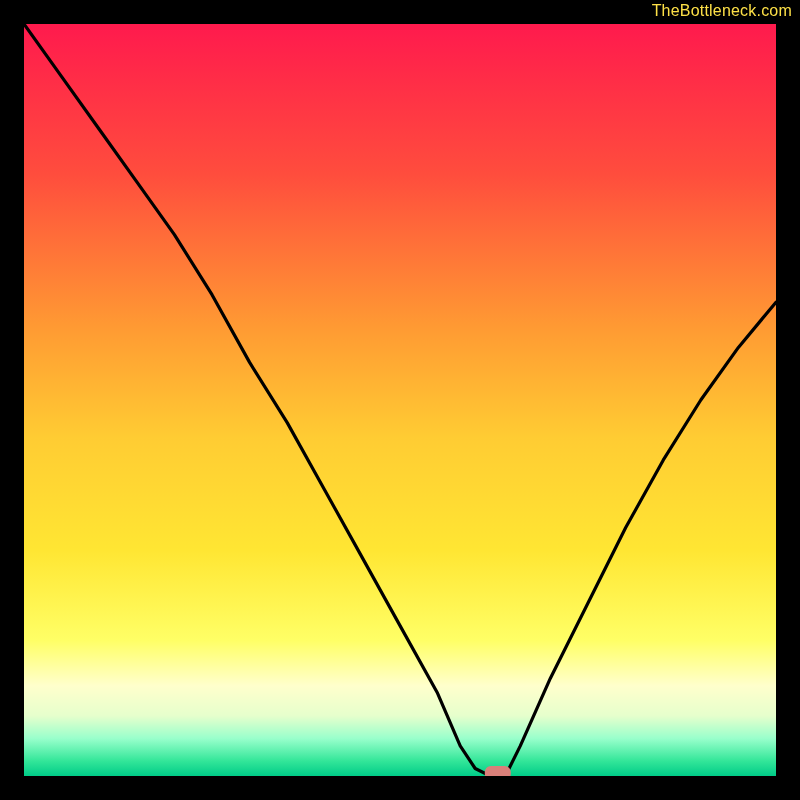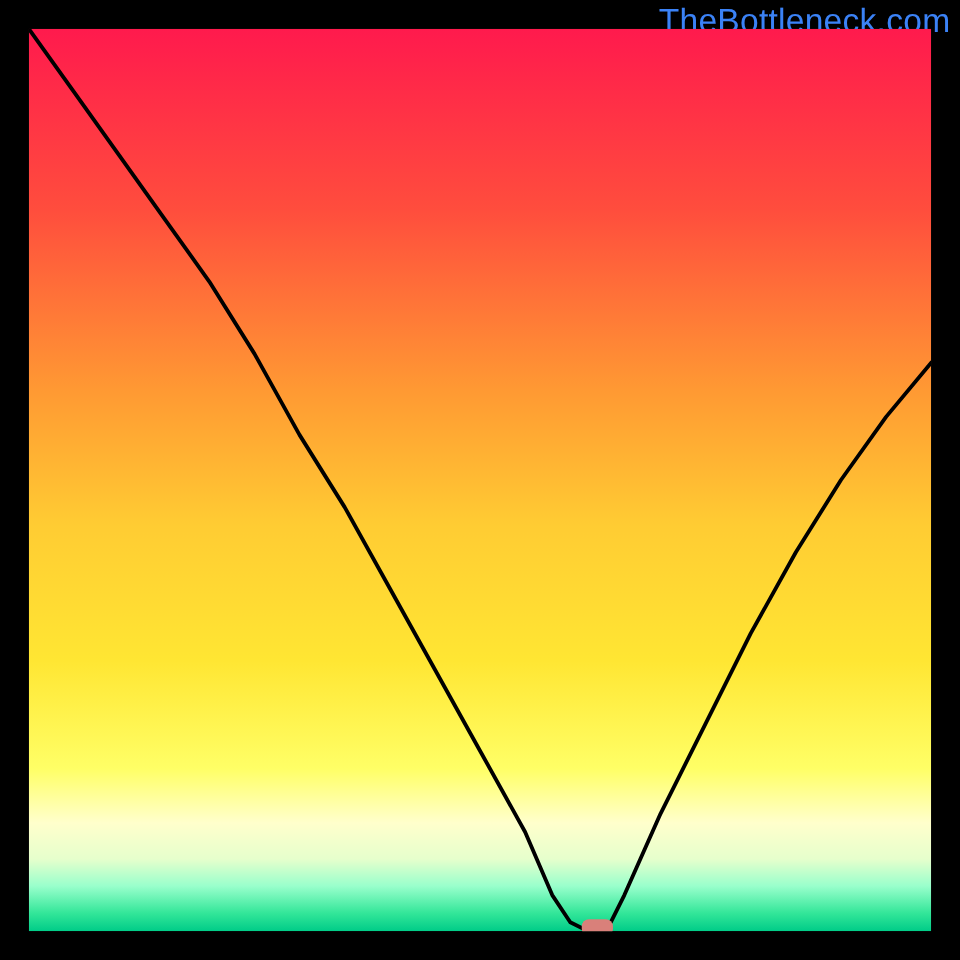--- a/index.html
+++ b/index.html
@@ -23,22 +23,22 @@
     position: absolute;
     top: 24px;
     left: 24px;
     width: 752px;
     height: 752px;
   }
   .watermark {
     position: absolute;
     top: 2px;
     right: 8px;
-    color: #3b82f6;
-    font-size: 28px;
+    color: #fde047;
+    font-size: 16px;
     font-weight: 500;
     letter-spacing: 0.2px;
   }
 </style>
 </head>
 <body>
 
 <div class="chart-frame">
 
   <div class="watermark">TheBottleneck.com</div>

